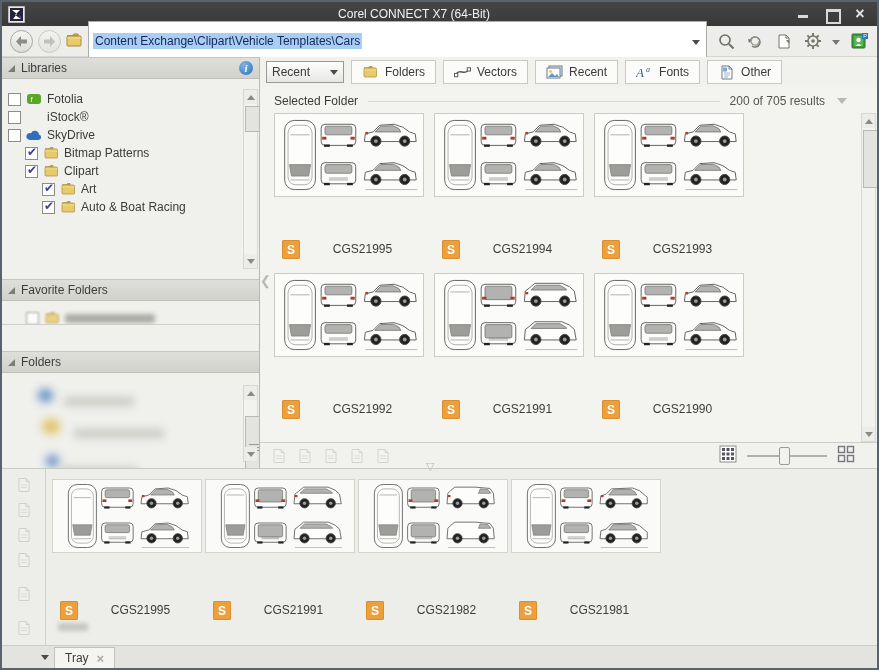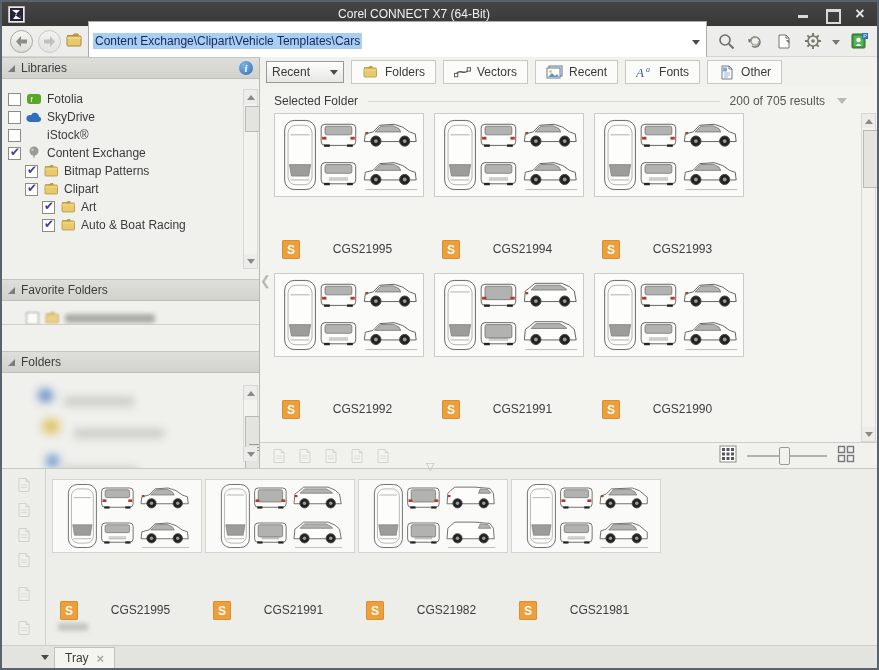--- a/index.html
+++ b/index.html
@@ -248,42 +248,31 @@
               <span class="tree-ic">
                 <svg width="14" height="10" viewBox="0 0 14 10">
                   <rect x="0" y="0" width="14" height="10" rx="3" fill="#57a829"></rect>
                   <text x="3.5" y="8" font-size="8" fill="#fff">f</text>
                 </svg>
               </span>
               <span class="lib-label">Fotolia</span>
             </div>
             <div class="lib-row" style="padding-left: 0px;">
               <span class="cb"></span>
+              <span class="tree-ic"></span>
+              <span class="lib-label">iStock®</span>
+            </div>
+            <div class="lib-row" style="padding-left: 0px;">
+              <span class="cb"></span>
               <span class="tree-ic">
                 <svg width="16" height="11" viewBox="0 0 16 11">
                   <path d="M4,10 a3.5,3.5 0 1 1 1,-6.8 a4.2,4.2 0 0 1 8,1.3 a2.8,2.8 0 0 1 -0.5,5.5 Z" fill="#2e6fc0"></path>
                 </svg>
               </span>
               <span class="lib-label">SkyDrive</span>
-            </div>
-            <div class="lib-row" style="padding-left: 0px;">
-              <span class="cb"></span>
-              <span class="tree-ic"></span>
-              <span class="lib-label">iStock®</span>
-            </div>
-            <div class="lib-row" style="padding-left: 0px;">
-              <span class="cb checked"></span>
-              <span class="tree-ic">
-                <svg width="12" height="14" viewBox="0 0 12 14">
-                  <circle cx="6" cy="5" r="4.5" fill="#9b9b95"></circle>
-                  <path d="M5,9 L7,9 L6,13 Z" fill="#9b9b95"></path>
-                  <circle cx="4.5" cy="3.8" r="1.3" fill="#c9c9c4"></circle>
-                </svg>
-              </span>
-              <span class="lib-label">Content Exchange</span>
             </div>
             <div class="lib-row" style="padding-left: 17px;">
               <span class="cb checked"></span>
               <span class="tree-ic">
                 <svg width="15" height="12" viewBox="0 0 15 12">
                   <path d="M1,2 L5,2 L6.5,0.5 L9,0.5 L9,2 Z" fill="#d8b24e" stroke="#a98a34" stroke-width=".7"></path>
                   <rect x="1" y="2" width="12.5" height="9" rx="1" fill="#e8ca6d" stroke="#a98a34" stroke-width=".7"></rect>
                   <path d="M1,4 L13.5,4" stroke="#f3e09a" stroke-width=".8"></path>
                 </svg>
               </span>

